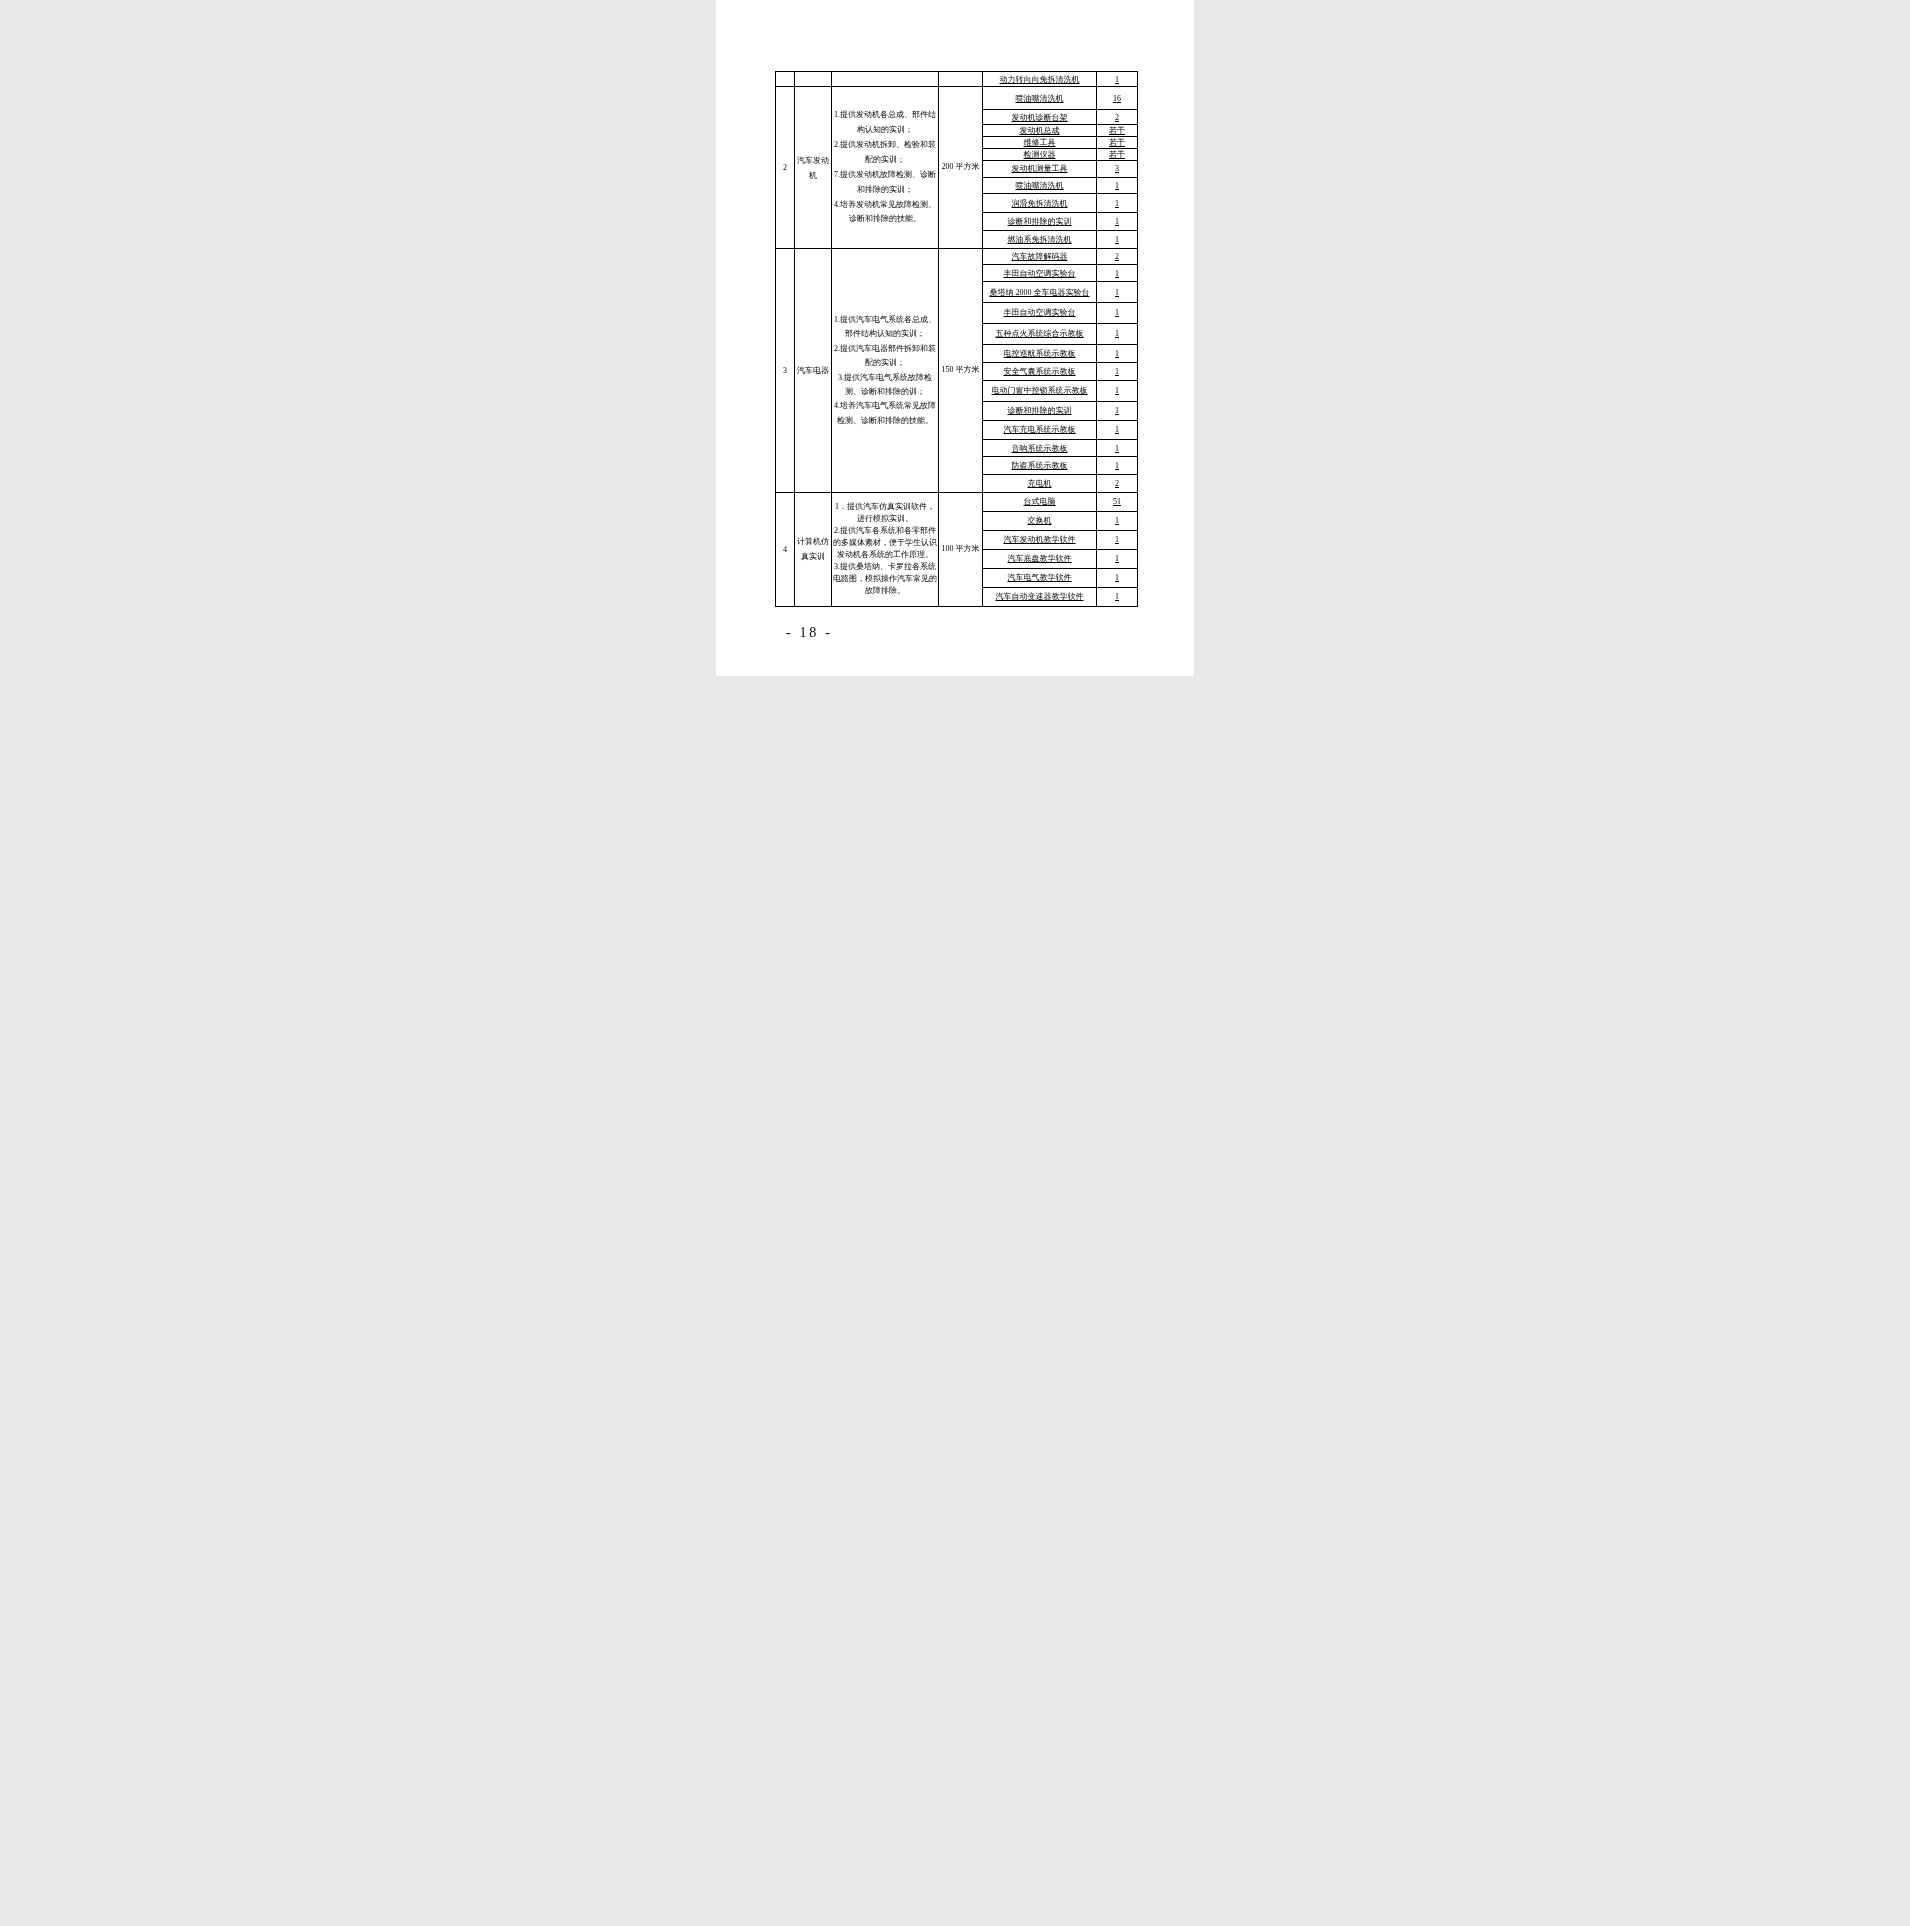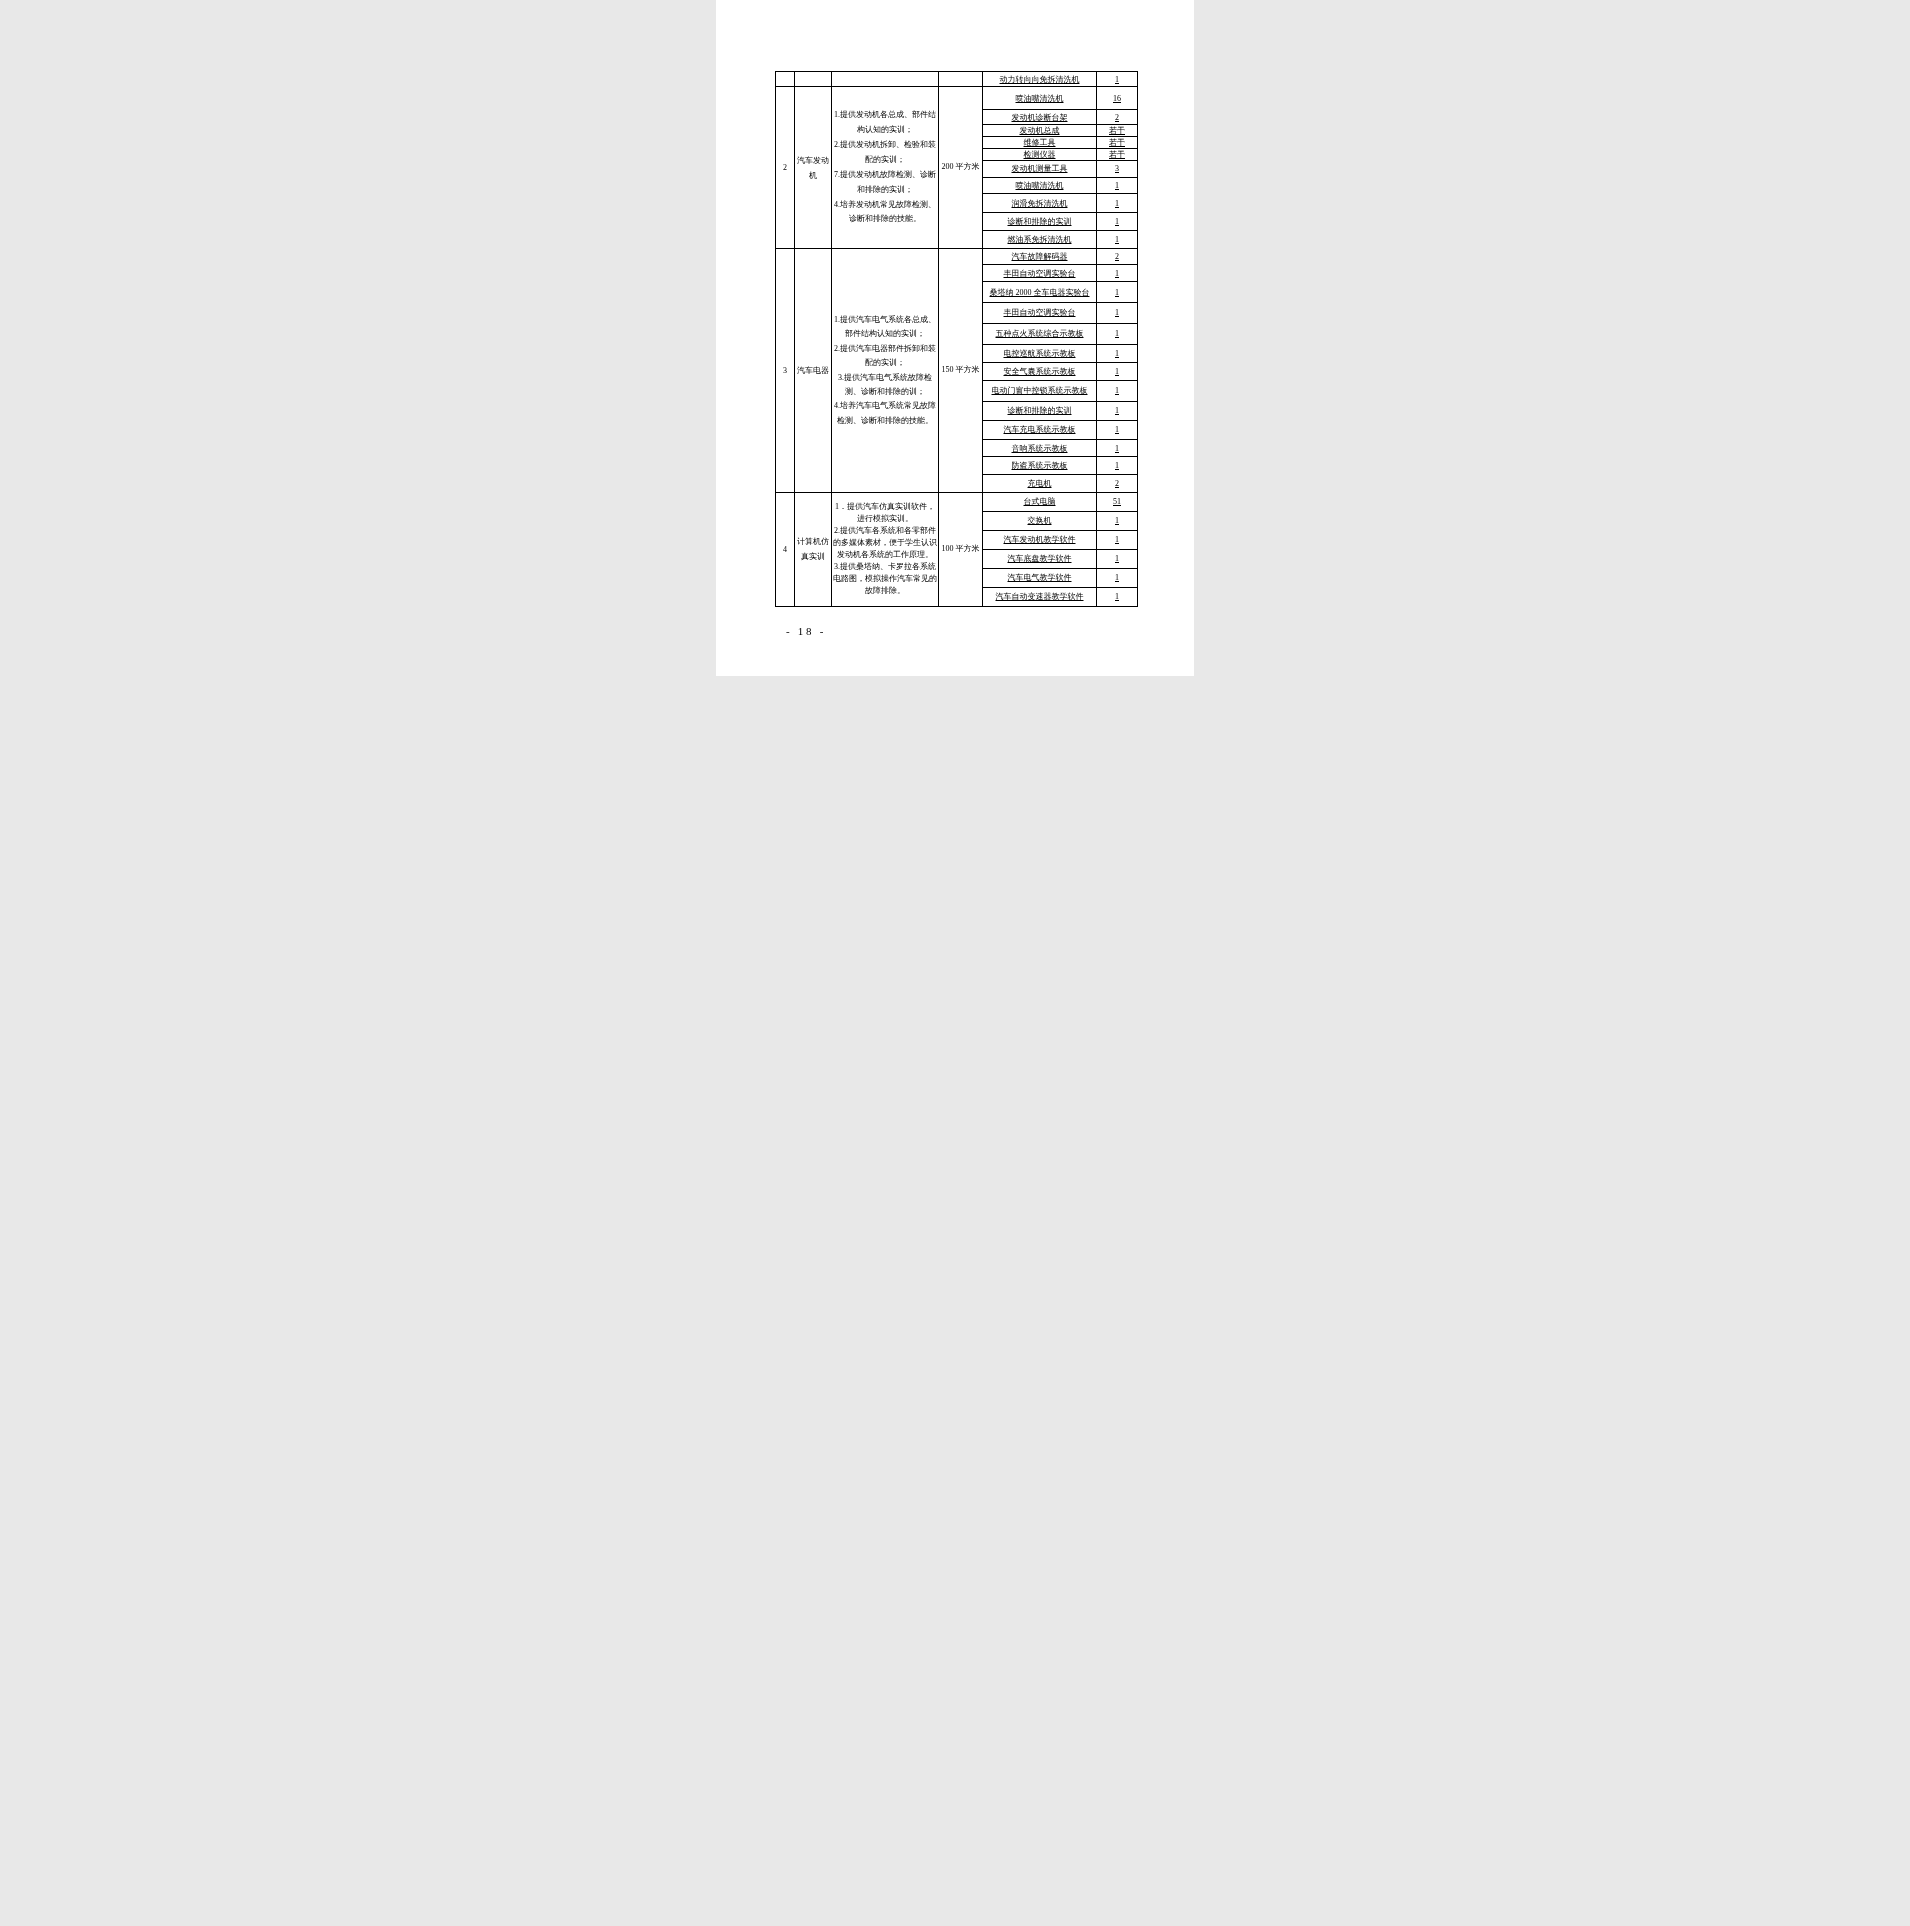--- a/index.html
+++ b/index.html
@@ -41,21 +41,21 @@
   td.c-qty{font-size:8px;}
   
   td.thickL{border-left-width:1.2px;text-decoration:underline;}
   tr.section-start td{border-top-width:1.2px;}
   .lh-loose{line-height:1.86;}
   .lh-mid{line-height:1.8;}
   .lh-tight{line-height:1.5;}
   .page-number{
     position:absolute;
     left:70px;top:625px;
-    font-size:11px;
+    font-size:14px;
     letter-spacing:2.7px;
     white-space:pre;
   }
 </style>
 </head>
 <body>
 
 <div class="page">
 
   <table class="equip">

